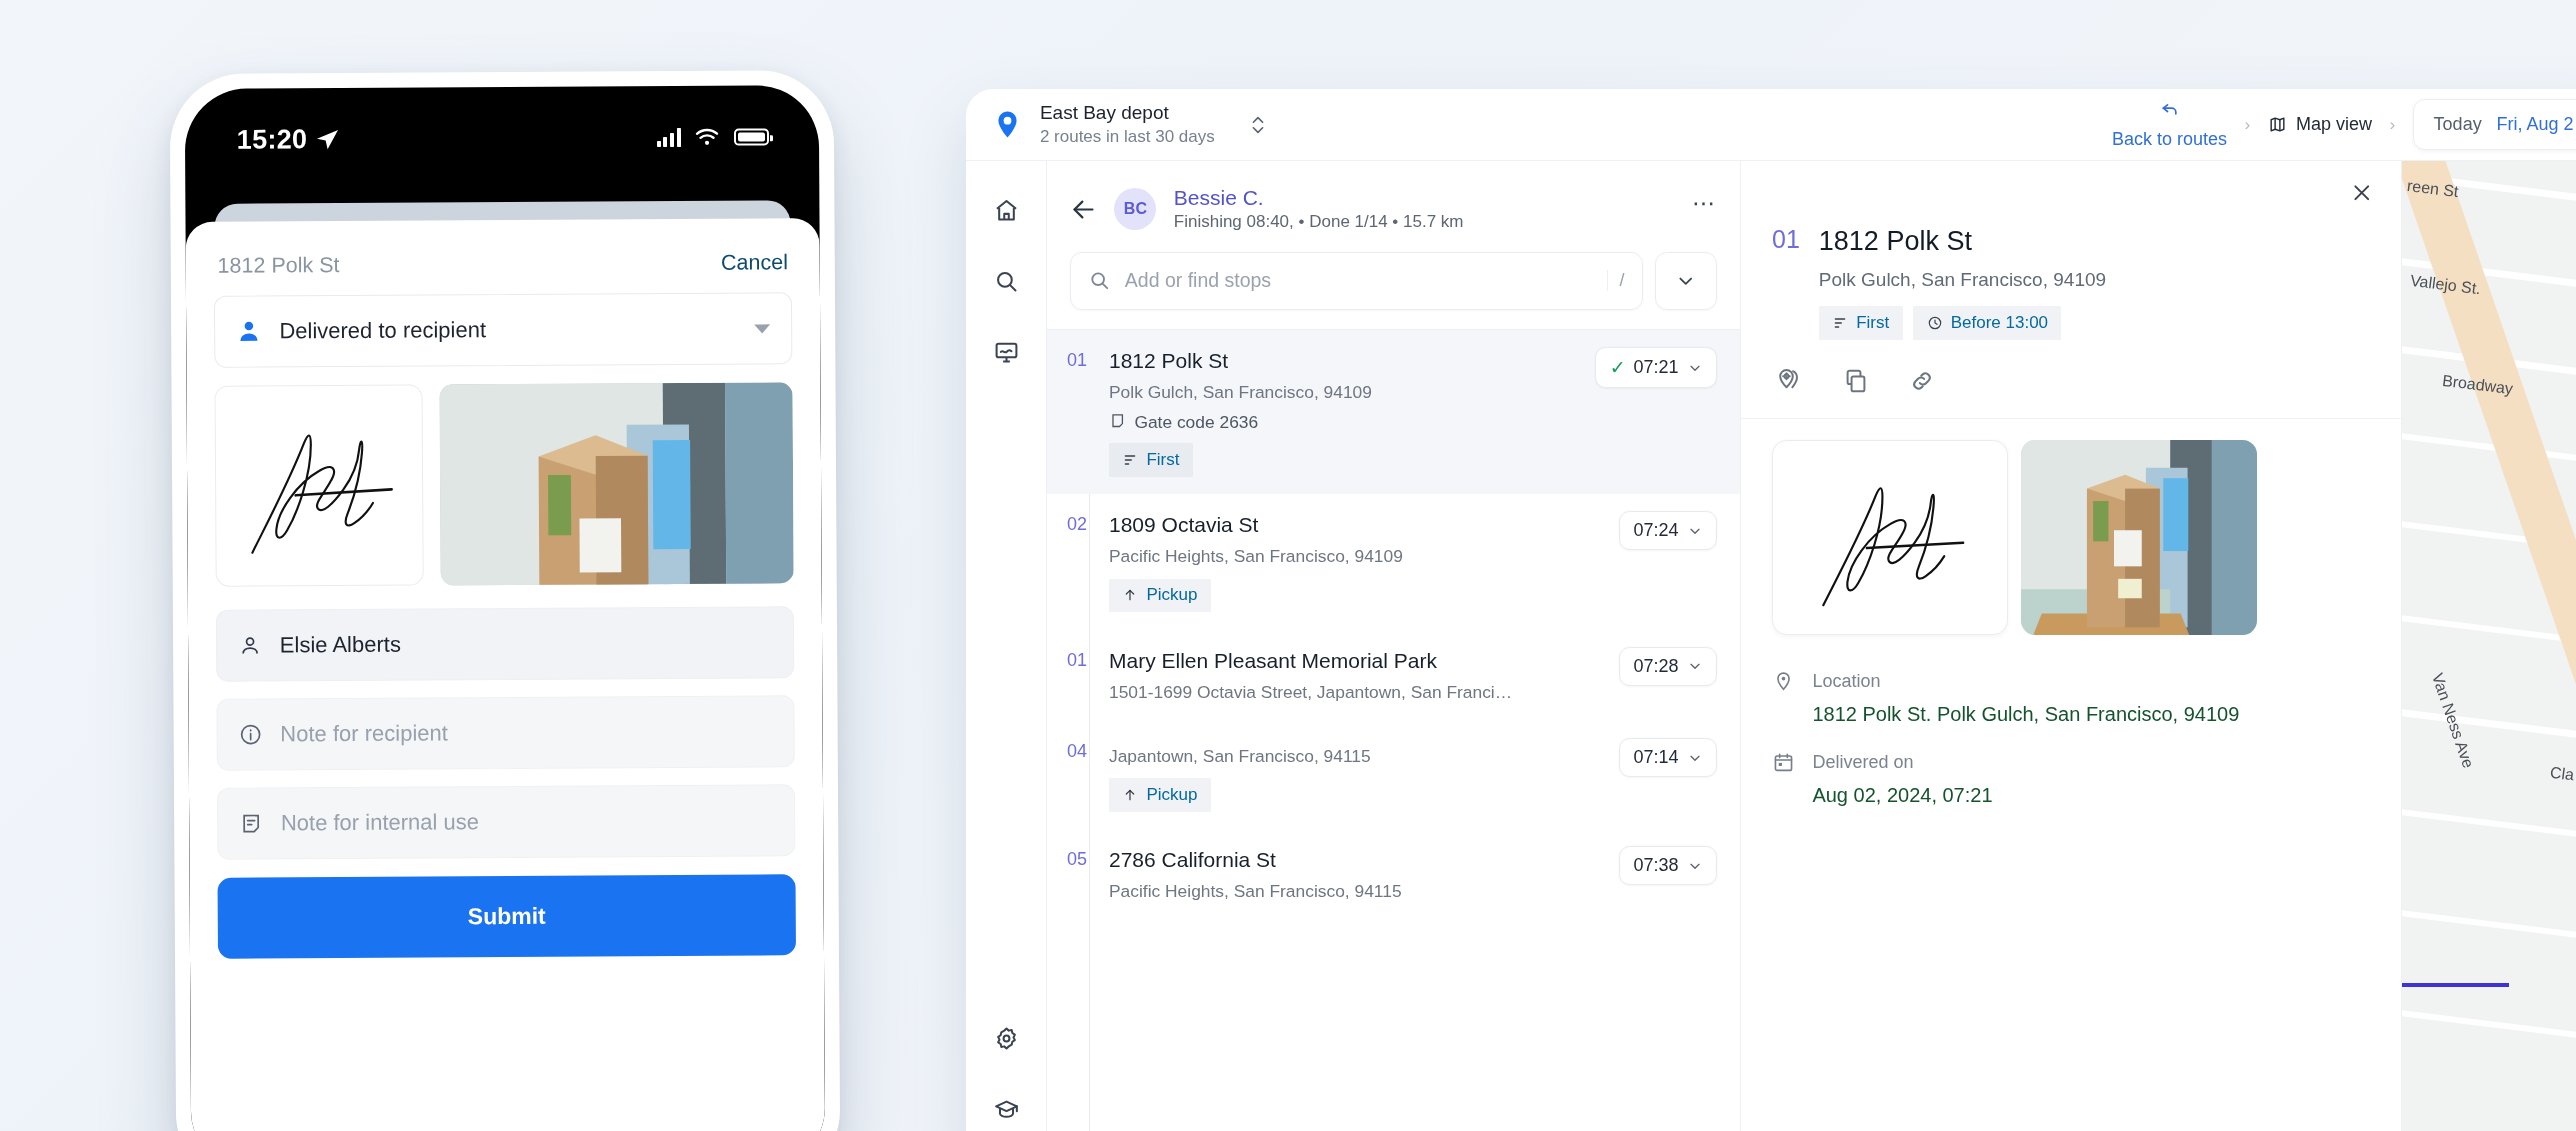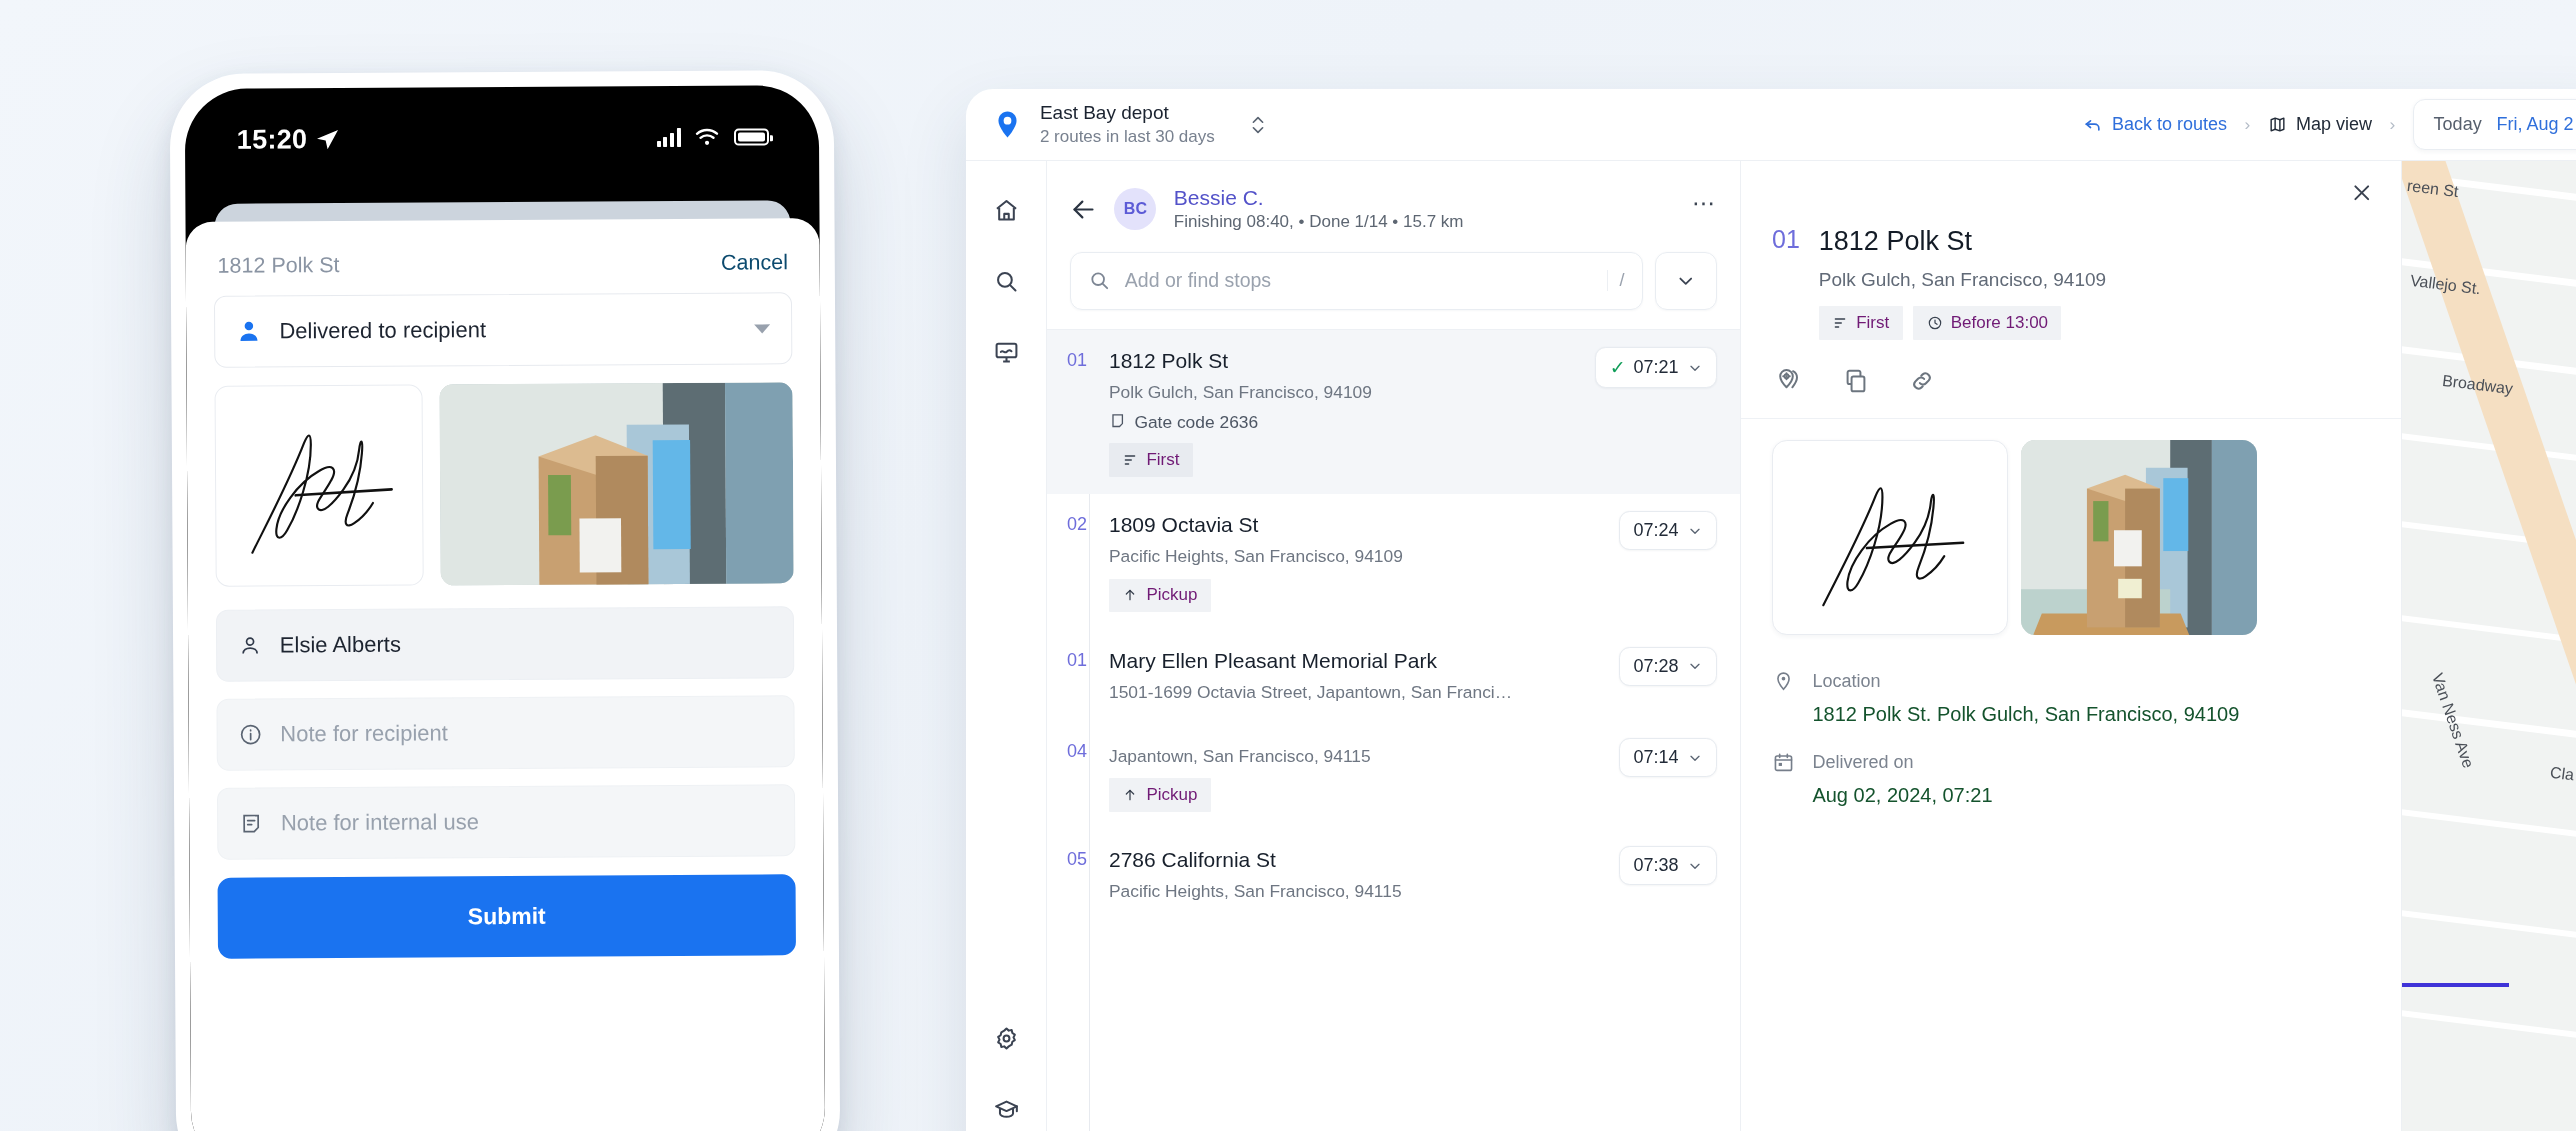--- a/index.html
+++ b/index.html
@@ -99,21 +99,21 @@
     display:flex; align-items:center; gap: 17.4px; padding: 0 23px 0 25.5px;
     height:100%; min-width: 362px;
   }
   #depot-txt .t1 { font-size: 19px; color:#1b2330; line-height:1.35; }
   #depot-txt .t2 { font-size: 17px; color:#78818f; line-height:1.35; }
   .updown { margin-left: 17.4px; display:flex; flex-direction:column; gap:4.7px; }
 
   #breadcrumbs { display:flex; align-items:center; gap: 17.4px; margin-left:auto;
     padding-right: 9.4px; }
   .crumb { display:flex; align-items:center; gap:9.4px; font-size: 18px; }
-  .crumb.link { color:#2f6fdb; }
+  .crumb.link { color:#2f6fdb;flex-direction:column; }
   .crumb.dark { color:#222b38; }
   .crumb-sep { color:#b4bcc7; font-size:17.4px; }
   #date-chip {
     display:flex; align-items:center; gap: 14.8px; border:0.7px solid #e9edf2;
     border-radius: 12px 0 0 12px; height: 51px; padding: 0 20px; background:#fff;
     box-shadow:0 1.3px 4px rgba(30,50,80,.05); font-size: 18px; white-space:nowrap;
     overflow:hidden; max-width: 201px;
   }
   #date-chip .today { color:#565f6d; }
   #date-chip .dt { color:#2f6fdb; }
@@ -156,21 +156,21 @@
   .stop .num { width: 42px; flex-shrink:0; font-size: 18px; color:#6e6ddb;
     padding-top: 2.7px; }
   .stop .body { flex:1; min-width:0; }
   .stop .title { font-size: 21px; color:#18202c; line-height:1.3; }
   .stop .sub { font-size: 17.4px; color:#6e7682; margin-top: 6.7px; line-height:1.3;
     white-space:nowrap; overflow:hidden; text-overflow:ellipsis; }
   .noterow { display:flex; align-items:flex-start; gap:8px; margin-top:8px;
     font-size:17.4px; color:#4d5664; }
   .tags { margin-top: 10.7px; display:flex; gap: 9.4px; }
   .tag { display:inline-flex; align-items:center; gap:8px; background:#f0f2f5;
-    border-radius: 1px; padding: 6.7px 13.4px; font-size: 17px; color:#701a75; }
+    border-radius: 1px; padding: 6.7px 13.4px; font-size: 17px; color:#0369a1; }
   .stop.active .tag { background:#e8ebf0; }
   .timepill { align-self:flex-start; display:flex; align-items:center; gap:8px;
     border:0.7px solid #e7ebf0; border-radius: 10.7px; padding: 8px 13.4px;
     font-size: 18px; color:#222b38; background:#fff;
     box-shadow: 0 0.7px 2px rgba(30,50,80,.05); white-space:nowrap; }
   .timepill .ok { color:#0f9d58; font-size: 19px; }
   .timeline { position:absolute; left: 42px; top: 0; bottom: 0; width: 1.3px;
     background:#e7eaef; }
 
   

